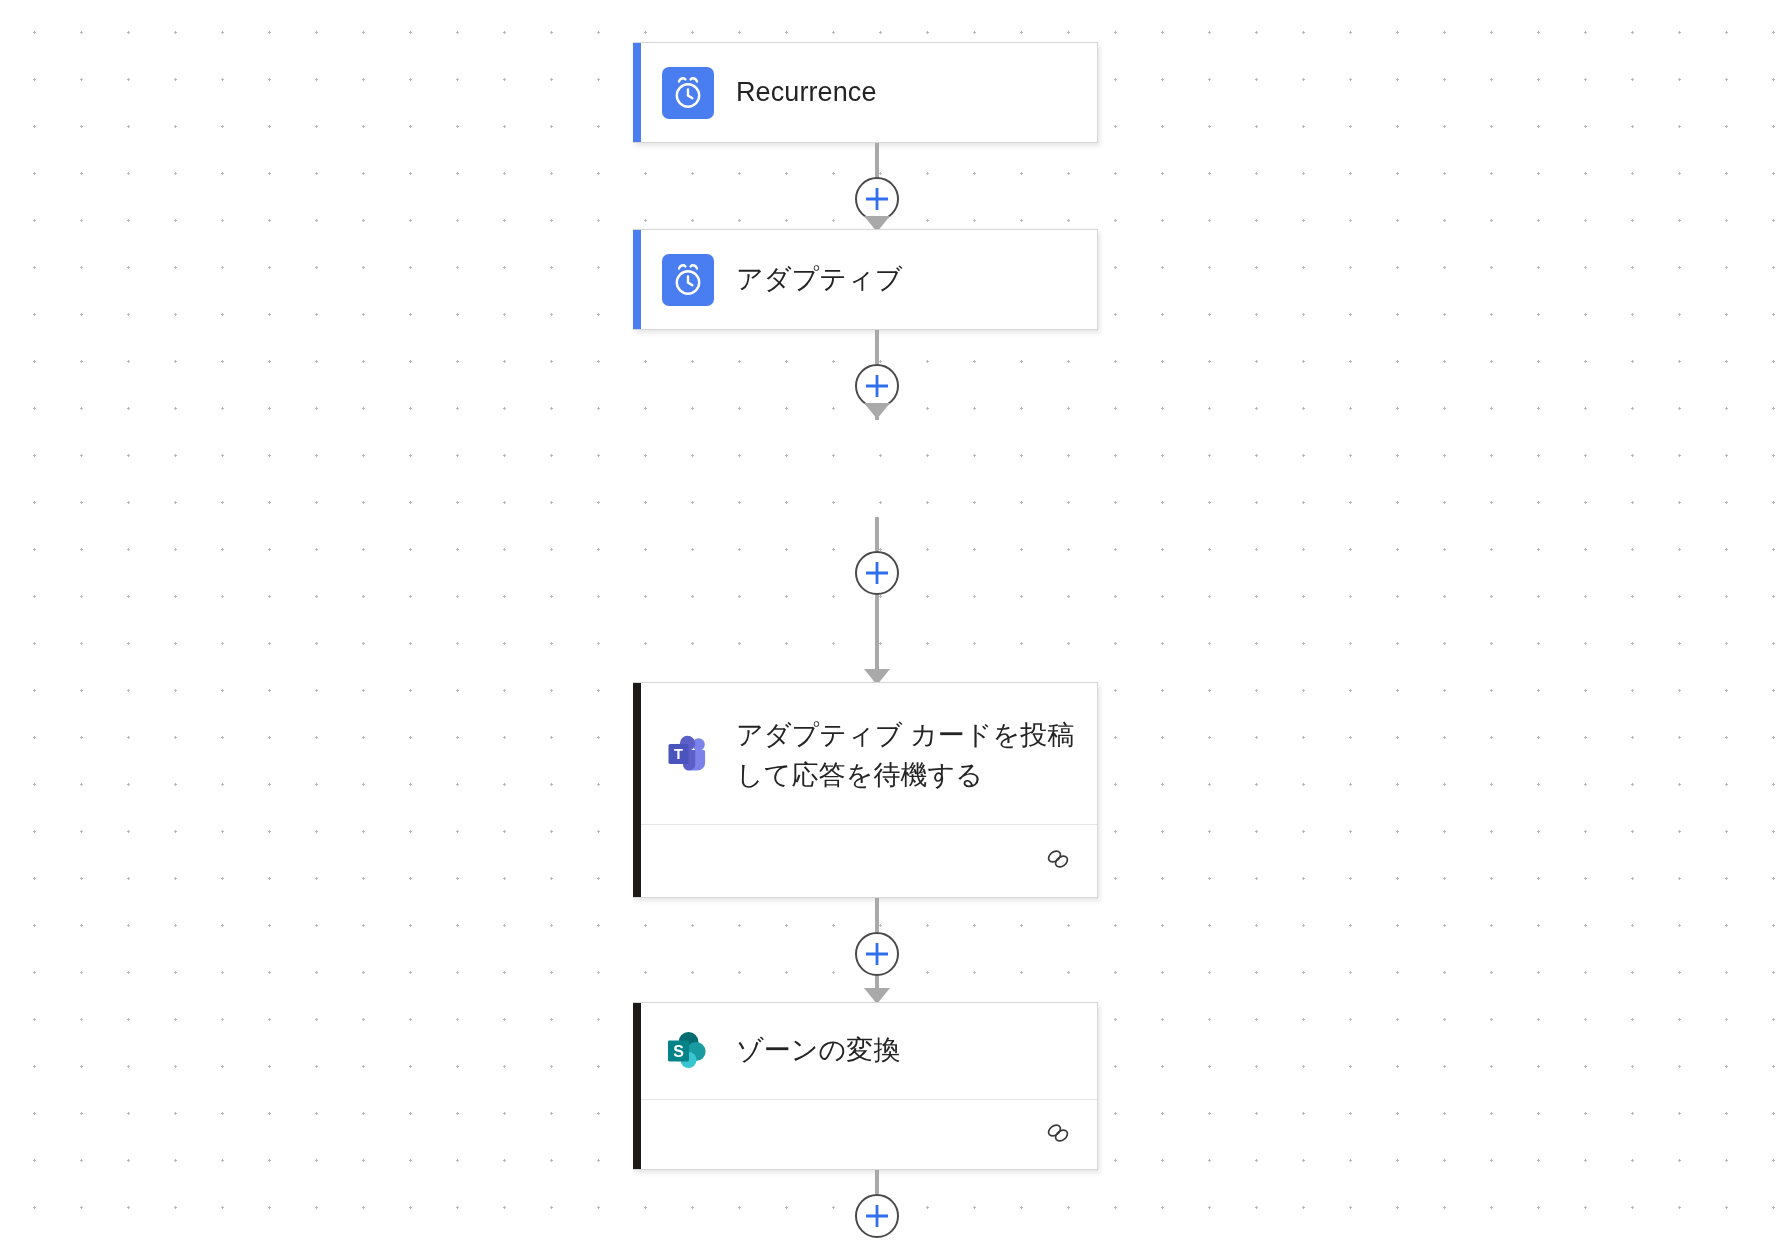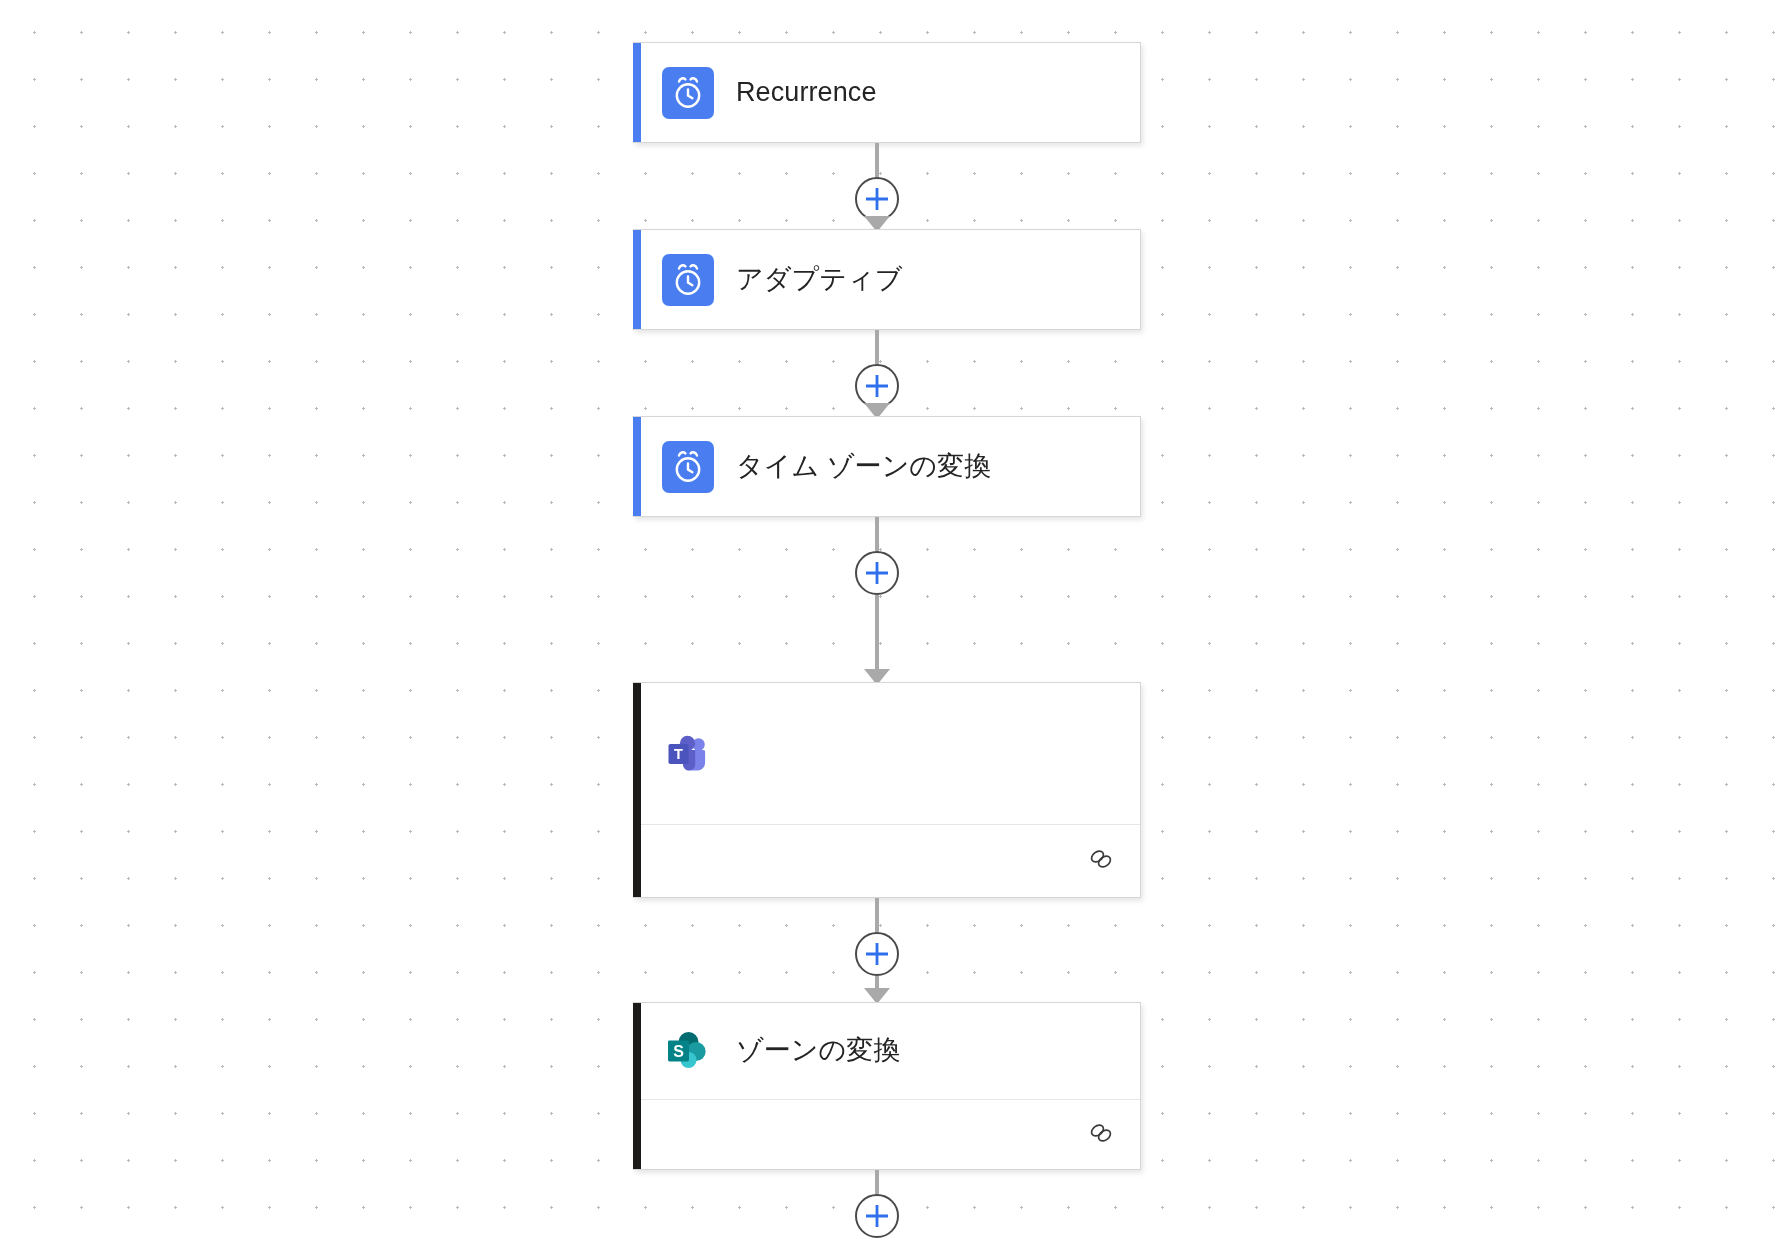--- a/index.html
+++ b/index.html
@@ -24,21 +24,21 @@
     background-image: radial-gradient(circle, #b9b9c0 1.1px, rgba(255,255,255,0) 1.3px);
     background-size: 47px 47px;
     background-position: 11px 9px;
     box-sizing: border-box;
   }
 
   
   .node-card {
     position: absolute;
     left: 633px;
-    width: 508px;
+    width: 465px;
     background: #ffffff;
     border: 1px solid #d6d6d6;
     border-left: none;
     box-sizing: border-box;
     box-shadow: 2px 3px 5px rgba(0,0,0,0.10);
     display: flex;
     flex-direction: column;
   }
   .node-card .accent {
     position: absolute;
@@ -191,37 +191,20 @@
       <path d="M13 2 L13 24 M2 13 L24 13" stroke="#2f6fec" stroke-width="2.8"></path>
     </svg>
   </div>
   <div class="connector" style="top:408px; height:12px;"></div>
   <div class="arrowhead" style="top:401px;">
     <svg width="30" height="22" viewBox="0 0 30 22">
         <path d="M2 2 L15 18 L28 2 Z" fill="#a9a9a9"></path>
       </svg>
   </div>
 
-  <div class="node-card accent-blue" id="card-timezone">
-    <div class="accent"></div>
-    <div class="node-head">
-      <span class="node-icon">
-        <svg width="52" height="52" viewBox="0 0 52 52">
-          <rect x="0" y="0" width="52" height="52" rx="7" fill="#4a7ef0"></rect>
-          <g fill="none" stroke="#ffffff" stroke-width="2.4" stroke-linecap="round">
-            <circle cx="26" cy="28.5" r="11.2"></circle>
-            <path d="M17 14.5 C17.8 11.5 21.2 10.2 23.4 12.4"></path>
-            <path d="M35 14.5 C34.2 11.5 30.8 10.2 28.6 12.4"></path>
-            <path d="M26 22.5 L26 28.5 L30.4 31.2"></path>
-          </g>
-        </svg>
-      </span>
-      <span class="node-title">タイム ゾーンの変換</span>
-    </div>
-  </div>
 
   <div class="connector" style="top:517px; height:34px;"></div>
   <div class="plus-button" id="add-step-3" style="top:551px;">
     <svg width="26" height="26" viewBox="0 0 26 26">
       <path d="M13 2 L13 24 M2 13 L24 13" stroke="#2f6fec" stroke-width="2.8"></path>
     </svg>
   </div>
   <div class="connector" style="top:595px; height:80px;"></div>
   <div class="arrowhead" style="top:667px;">
     <svg width="30" height="22" viewBox="0 0 30 22">
@@ -235,20 +218,21 @@
       <span class="node-icon">
         <svg width="46" height="46" viewBox="0 0 46 46">
           <circle cx="33.5" cy="11.5" r="6.3" fill="#7b83eb"></circle>
           <circle cx="22.5" cy="10.4" r="7.6" fill="#5b5fc7"></circle>
           <path d="M18 17 H38.5 a1.6 1.6 0 0 1 1.6 1.6 V30 a7.6 7.6 0 0 1 -7.6 7.6 H25.6 A7.6 7.6 0 0 1 18 30 Z" fill="#7b83eb"></path>
           <path d="M18 17 H30.2 V31.4 a6.2 6.2 0 0 1 -6.2 6.2 h-0.2 A6.2 6.2 0 0 1 18 31.4 Z" fill="#5b5fc7"></path>
           <rect x="3.5" y="11" width="20" height="20" rx="1.8" fill="#4b53bc"></rect>
           <text x="13.5" y="26" font-family="'Liberation Sans', sans-serif" font-size="14.5" font-weight="bold" fill="#ffffff" text-anchor="middle">T</text>
         </svg>
       </span>
+      <span class="node-title">アダプティブ カードを投稿して応答を待機する</span>
     </div>
     <div class="node-foot">
       <span class="link-icon">
         <svg width="30" height="26" viewBox="0 0 30 26">
           <g fill="none" stroke="#3a3a3a" stroke-width="1.7">
             <ellipse cx="11.5" cy="10.5" rx="6.6" ry="4.6" transform="rotate(-38 11.5 10.5)"></ellipse>
             <ellipse cx="18.5" cy="15.5" rx="6.6" ry="4.6" transform="rotate(-38 18.5 15.5)"></ellipse>
           </g>
         </svg>
       </span>

